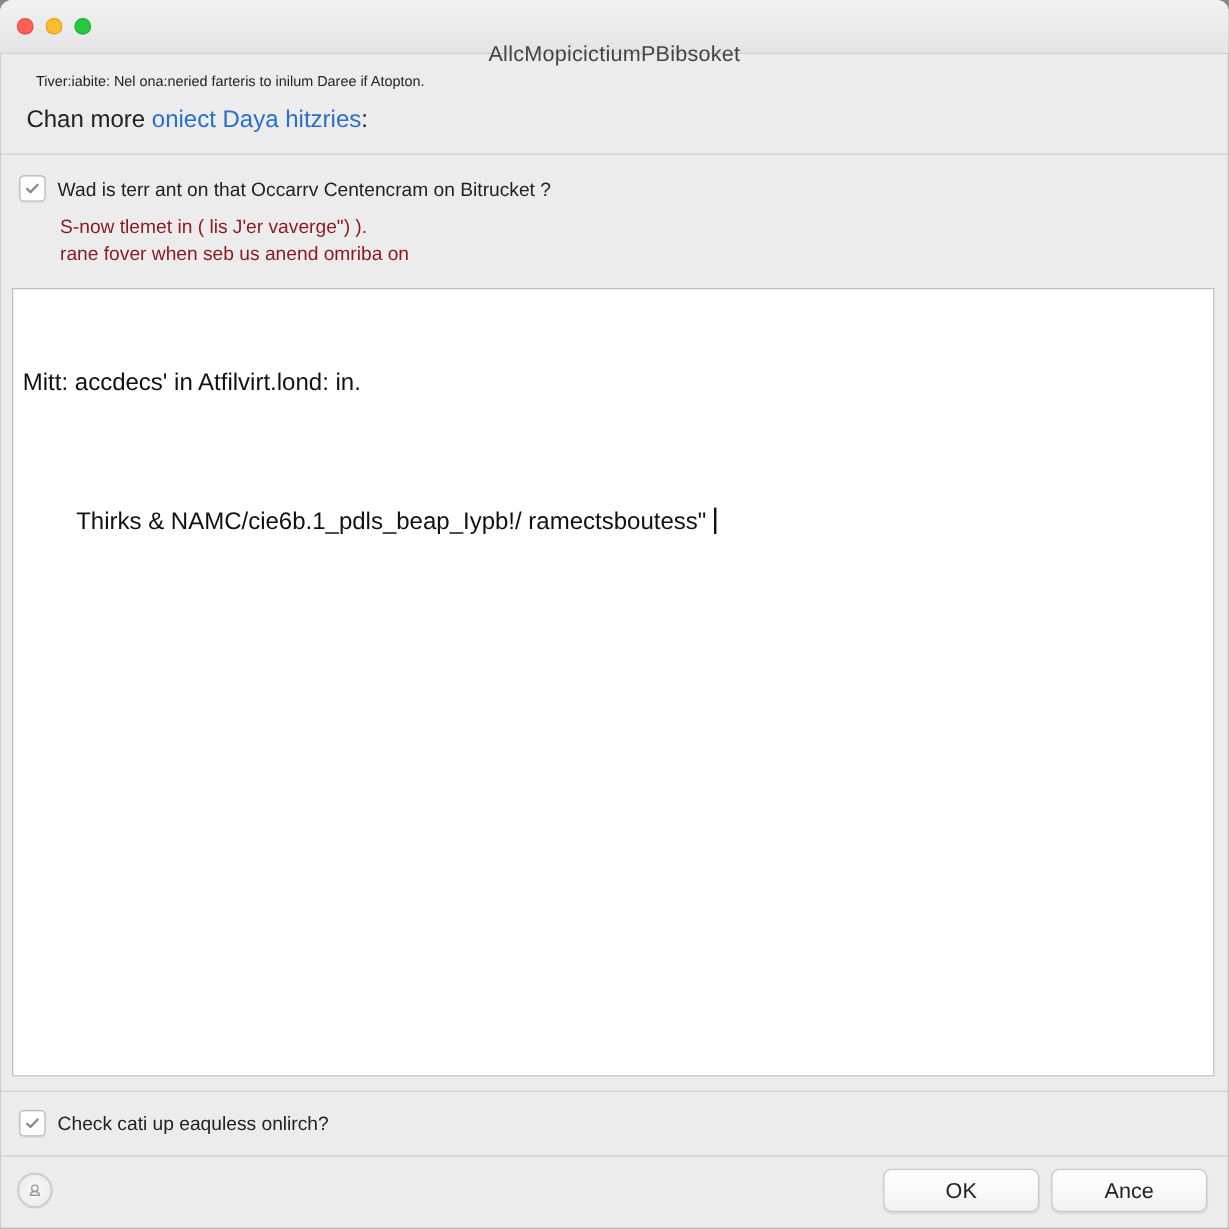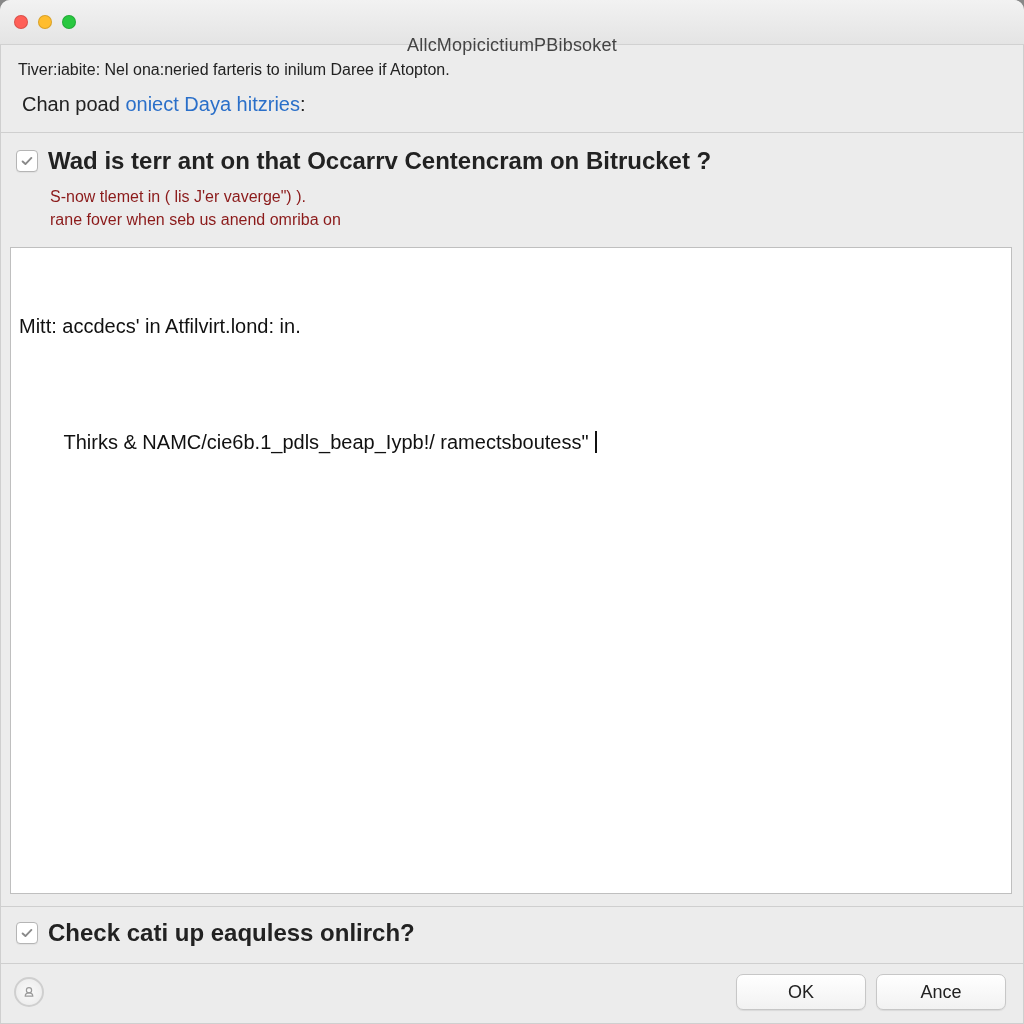--- a/index.html
+++ b/index.html
@@ -42,29 +42,29 @@
   .traffic{display:flex;gap:10px;position:absolute;left:14px;top:50%;transform:translateY(-50%);}
   .dot{width:14px;height:14px;border-radius:50%;box-shadow:inset 0 0 0 1px rgba(0,0,0,.15);}
   .dot.red{background:var(--traffic-red);}
   .dot.yellow{background:var(--traffic-yellow);}
   .dot.green{background:var(--traffic-green);}
   .title{flex:1;text-align:center;font-size:18px;color:#444;letter-spacing:.2px;margin-top:47px;}
   .header{
     padding:14px 18px 12px 18px;
   }
   .h1{font-size:22px;font-weight:700;margin:0 0 4px 0;}
-  .sub{font-size:16px;margin:2px 0 0 0;}
+  .sub{font-size:12px;margin:2px 0 0 12px;}
   .linkrow{font-size:20px;margin:14px 0 4px 4px;}
   .linkrow a{color:var(--link);text-decoration:none;}
   .linkrow .colon{color:var(--text);}
   .sep{height:1px;background:var(--panel-sep);margin:0;border:0;}
   .section{
     padding:12px 18px 8px 16px;
   }
-  .checkrow{display:flex;align-items:flex-start;gap:10px;font-size:24px;margin:2px 0 6px 0;font-weight:bold;}
+  .checkrow{display:flex;align-items:flex-end;gap:10px;font-size:16px;margin:2px 0 6px 0;}
   .checkbox{
     width:20px;height:20px;border:1px solid var(--check-border);
     border-radius:4px;background:var(--check-bg);
     display:inline-flex;align-items:center;justify-content:center;
     flex:0 0 20px;margin-top:3px;
     box-shadow:inset 0 1px 0 rgba(255,255,255,.8),0 1px 1px rgba(0,0,0,.05);
   }
   .checkbox svg{width:14px;height:14px;display:block;}
   .warn{
     color:var(--warn);font-size:16px;line-height:1.45;
@@ -128,21 +128,21 @@
       <span class="dot red"></span>
       <span class="dot yellow"></span>
       <span class="dot green"></span>
     </div>
     <div class="title">AllcMopicictiumPBibsoket</div>
   </div>
 
   <div class="header">
     <div class="sub">Tiver:iabite:  Nel ona:neried farteris to inilum Daree if Atopton.</div>
     <div class="linkrow">
-      <span>Chan poad </span><a href="#">oniect Daya hitzries</a><span class="colon">:</span>
+      <span>Chan more </span><a href="#">oniect Daya hitzries</a><span class="colon">:</span>
     </div>
   </div>
 
   <hr class="sep">
 
   <div class="midflex">
 
     <div class="section">
       <div class="checkrow">
         <span class="checkbox">

